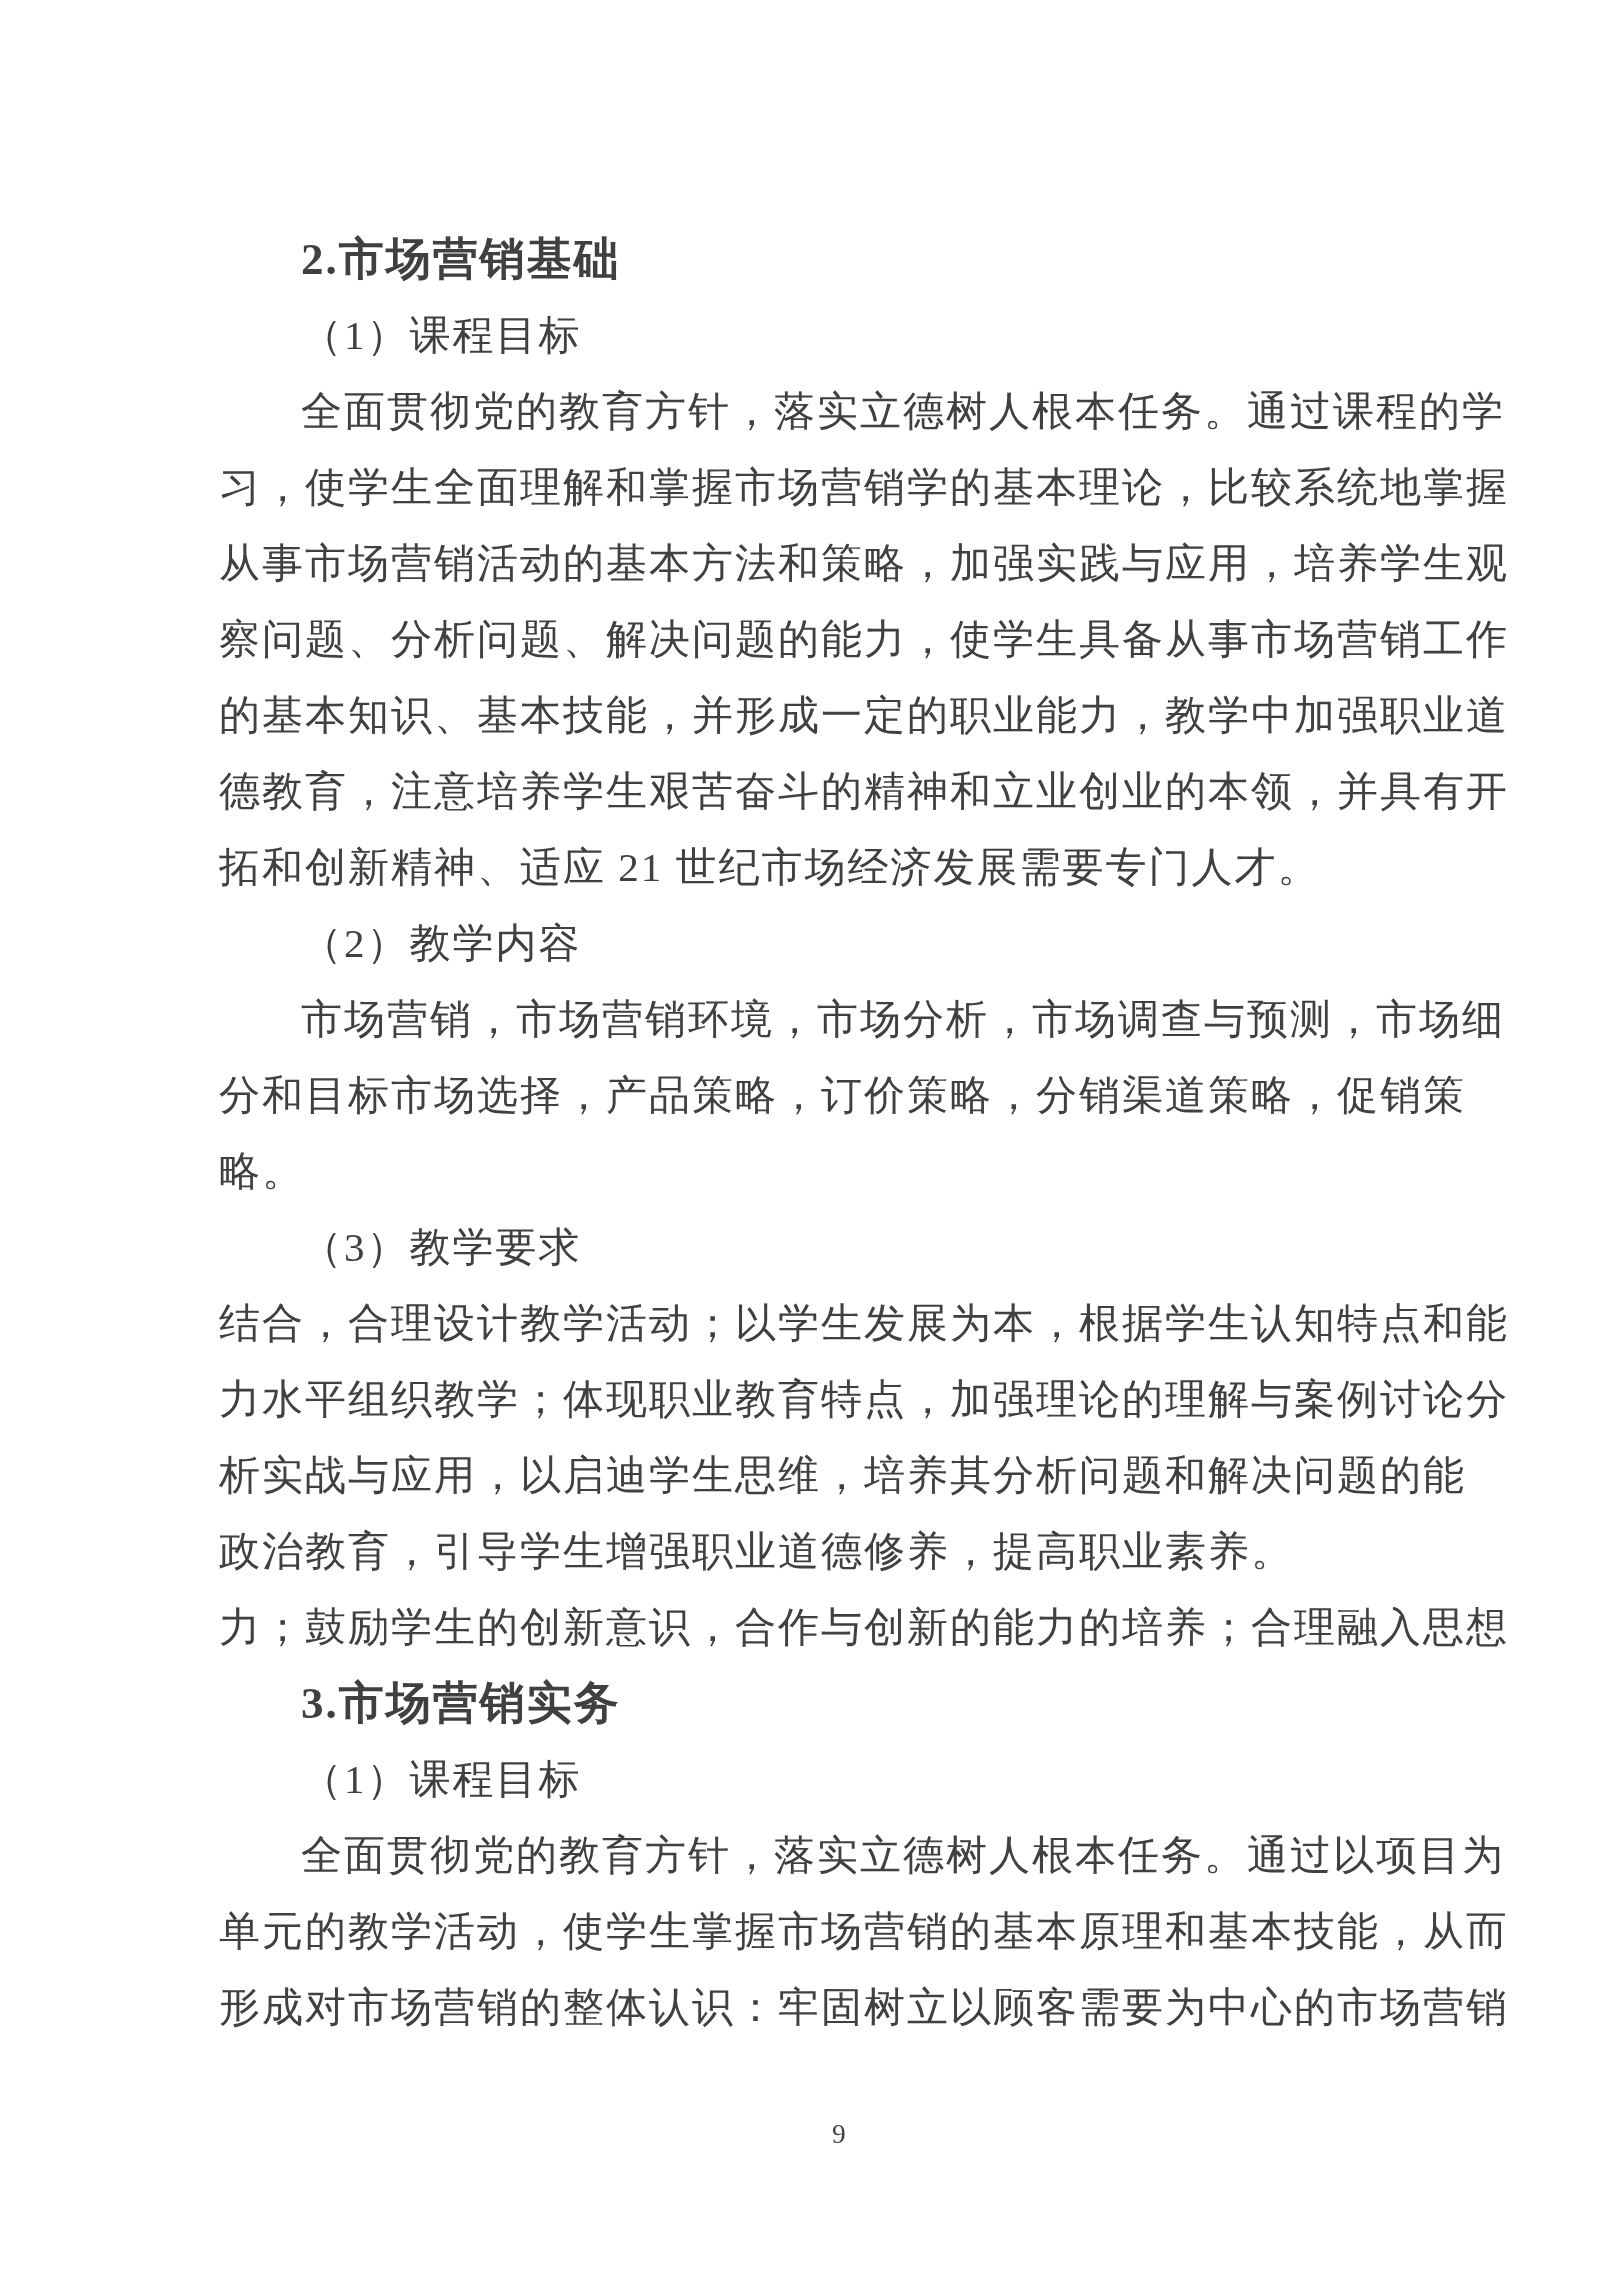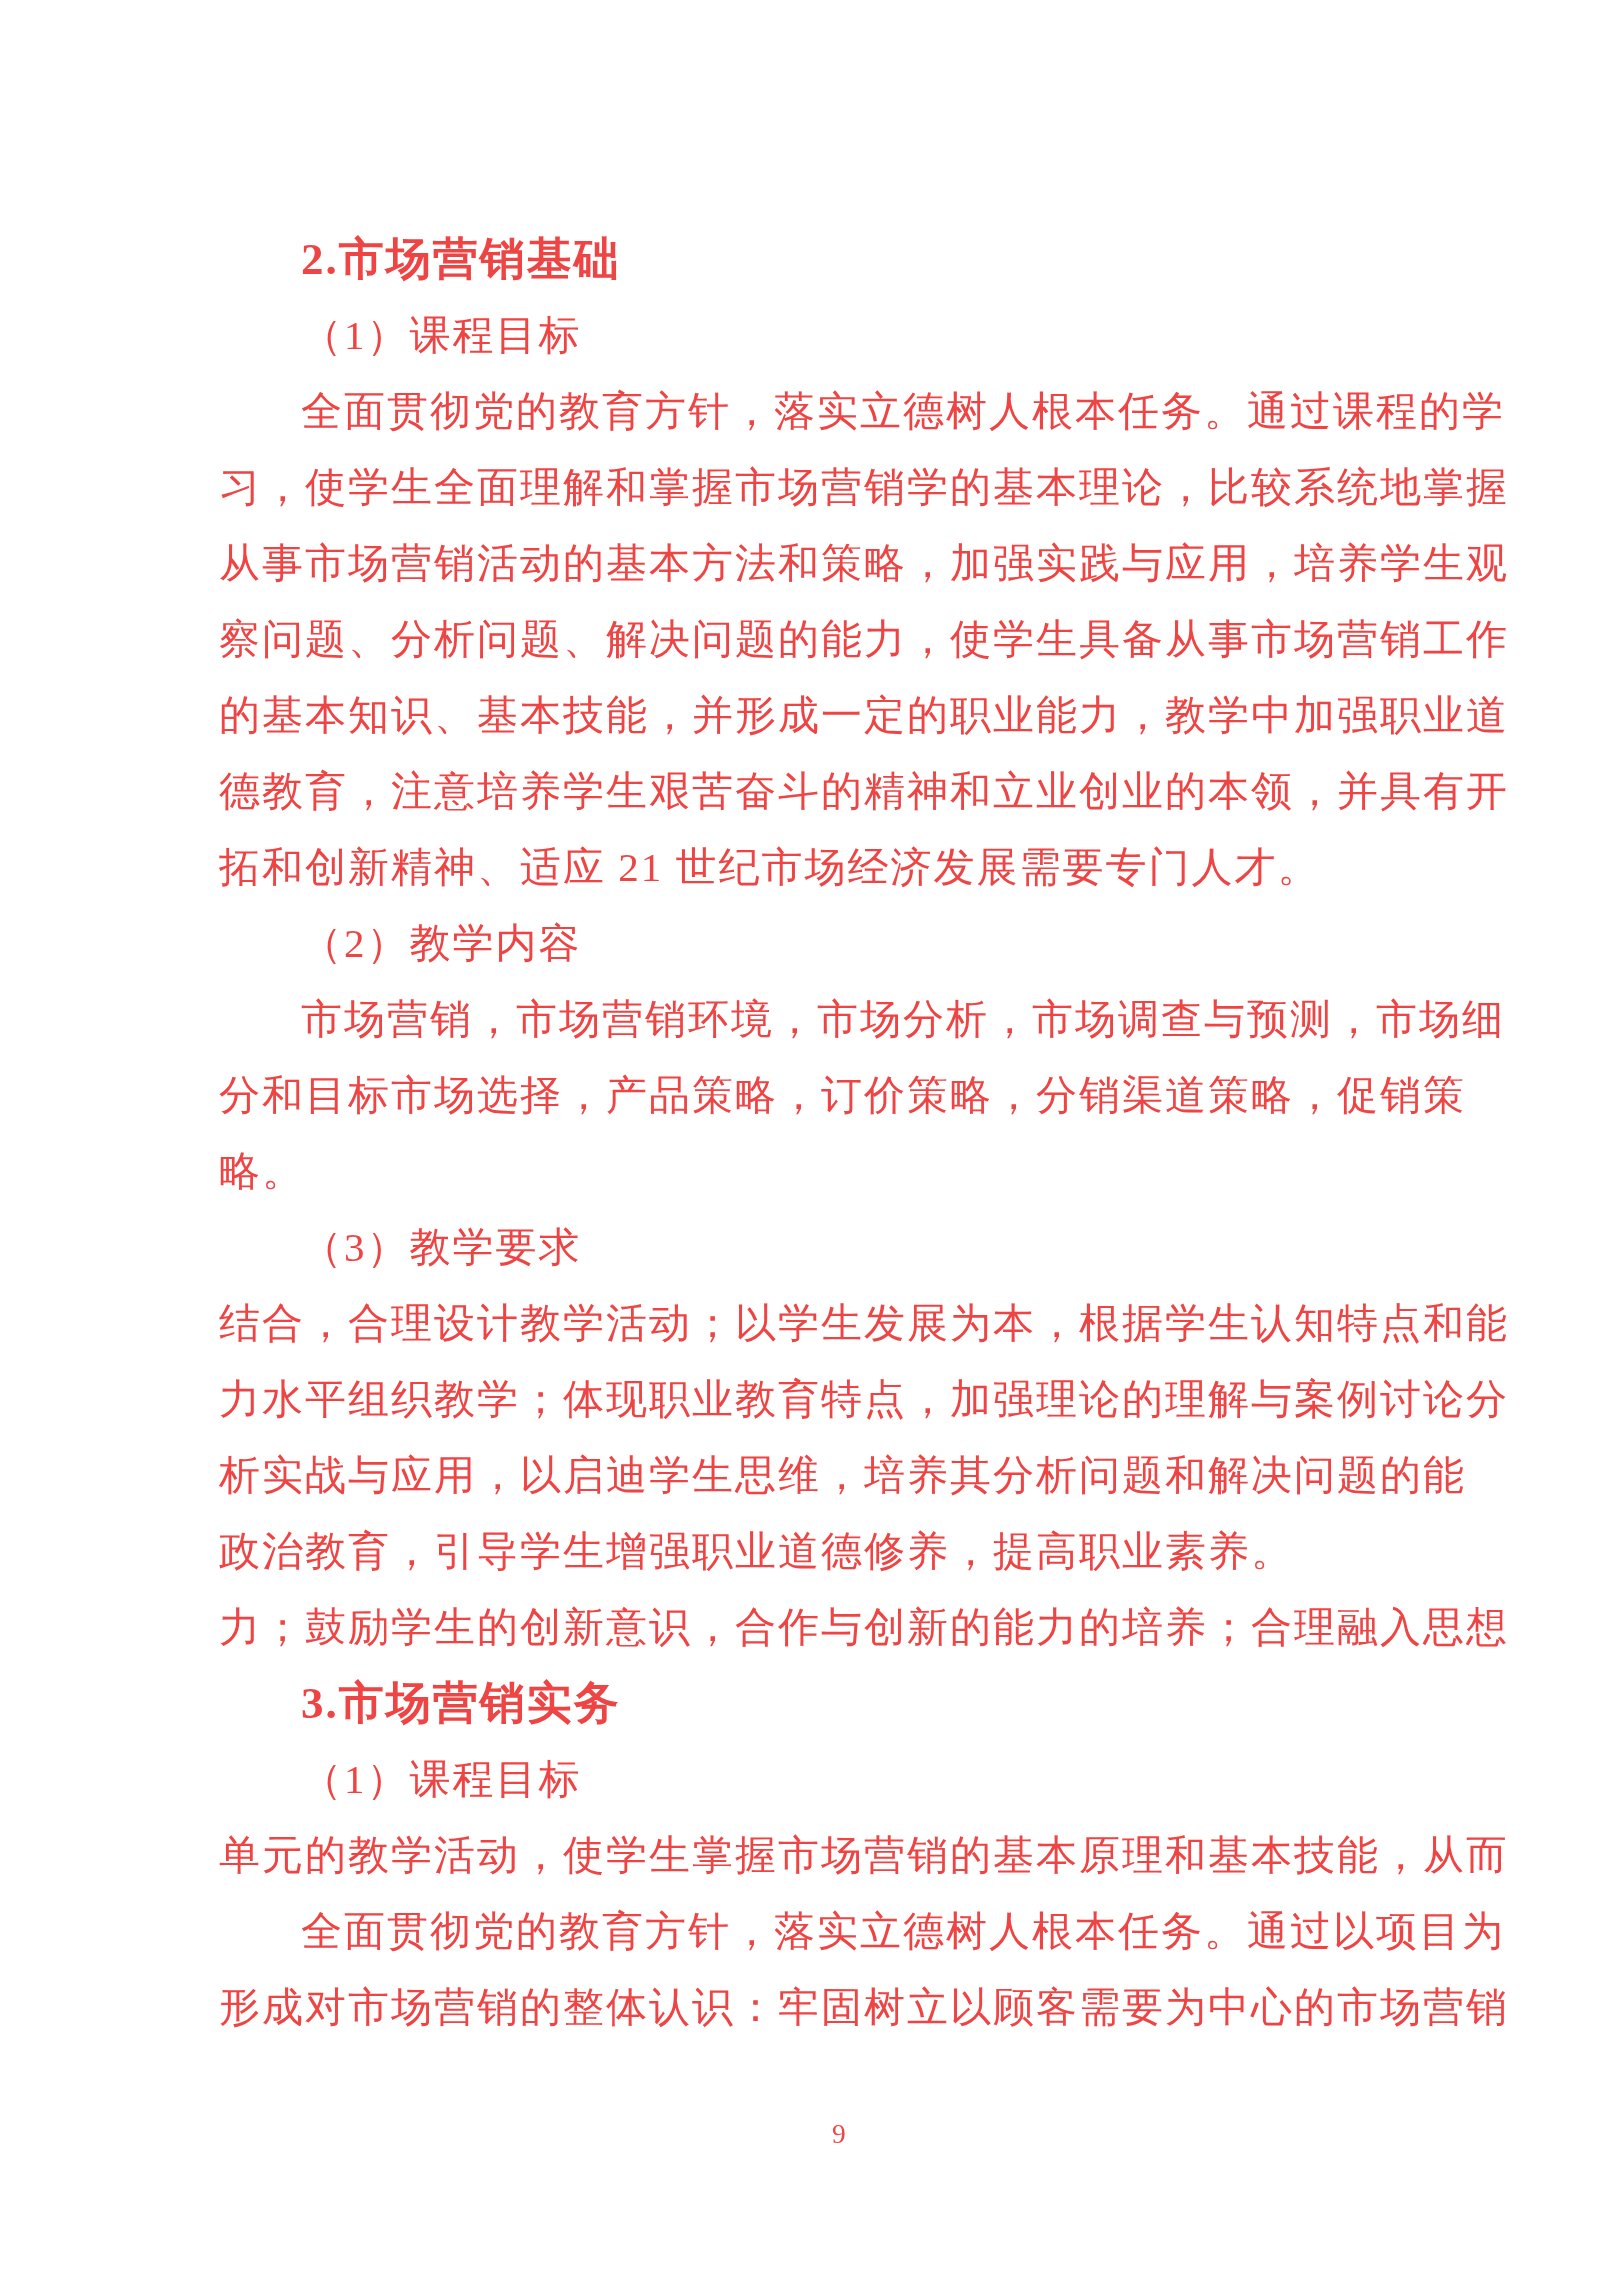--- a/index.html
+++ b/index.html
@@ -5,21 +5,21 @@
   html, body {
     margin: 0;
     padding: 0;
     background: #ffffff;
   }
   .page {
     position: relative;
     width: 1622px;
     height: 2293px;
     background: #ffffff;
-    color: #ef4444;
+    color: #404040;
     font-family: "Liberation Serif", "DejaVu Serif", serif;
     overflow: hidden;
   }
   .doc-body {
     position: absolute;
     left: 219px;
     top: 221px;
     width: 1306px;
   }
   .line {
@@ -66,19 +66,19 @@
       <div class="line">分和目标市场选择，产品策略，订价策略，分销渠道策略，促销策</div>
       <div class="line">略。</div>
       <div class="line indent">（3）教学要求</div>
       <div class="line">结合，合理设计教学活动；以学生发展为本，根据学生认知特点和能</div>
       <div class="line">力水平组织教学；体现职业教育特点，加强理论的理解与案例讨论分</div>
       <div class="line">析实战与应用，以启迪学生思维，培养其分析问题和解决问题的能</div>
       <div class="line">政治教育，引导学生增强职业道德修养，提高职业素养。</div>
       <div class="line">力；鼓励学生的创新意识，合作与创新的能力的培养；合理融入思想</div>
       <div class="line heading indent">3.市场营销实务</div>
       <div class="line indent">（1）课程目标</div>
+      <div class="line indent">全面贯彻党的教育方针，落实立德树人根本任务。通过以项目为</div>
       <div class="line">单元的教学活动，使学生掌握市场营销的基本原理和基本技能，从而</div>
-      <div class="line indent">全面贯彻党的教育方针，落实立德树人根本任务。通过以项目为</div>
       <div class="line">形成对市场营销的整体认识：牢固树立以顾客需要为中心的市场营销</div>
     </section>
   <div class="page-number">9</div>
 </main>
 
 
 </body></html>

